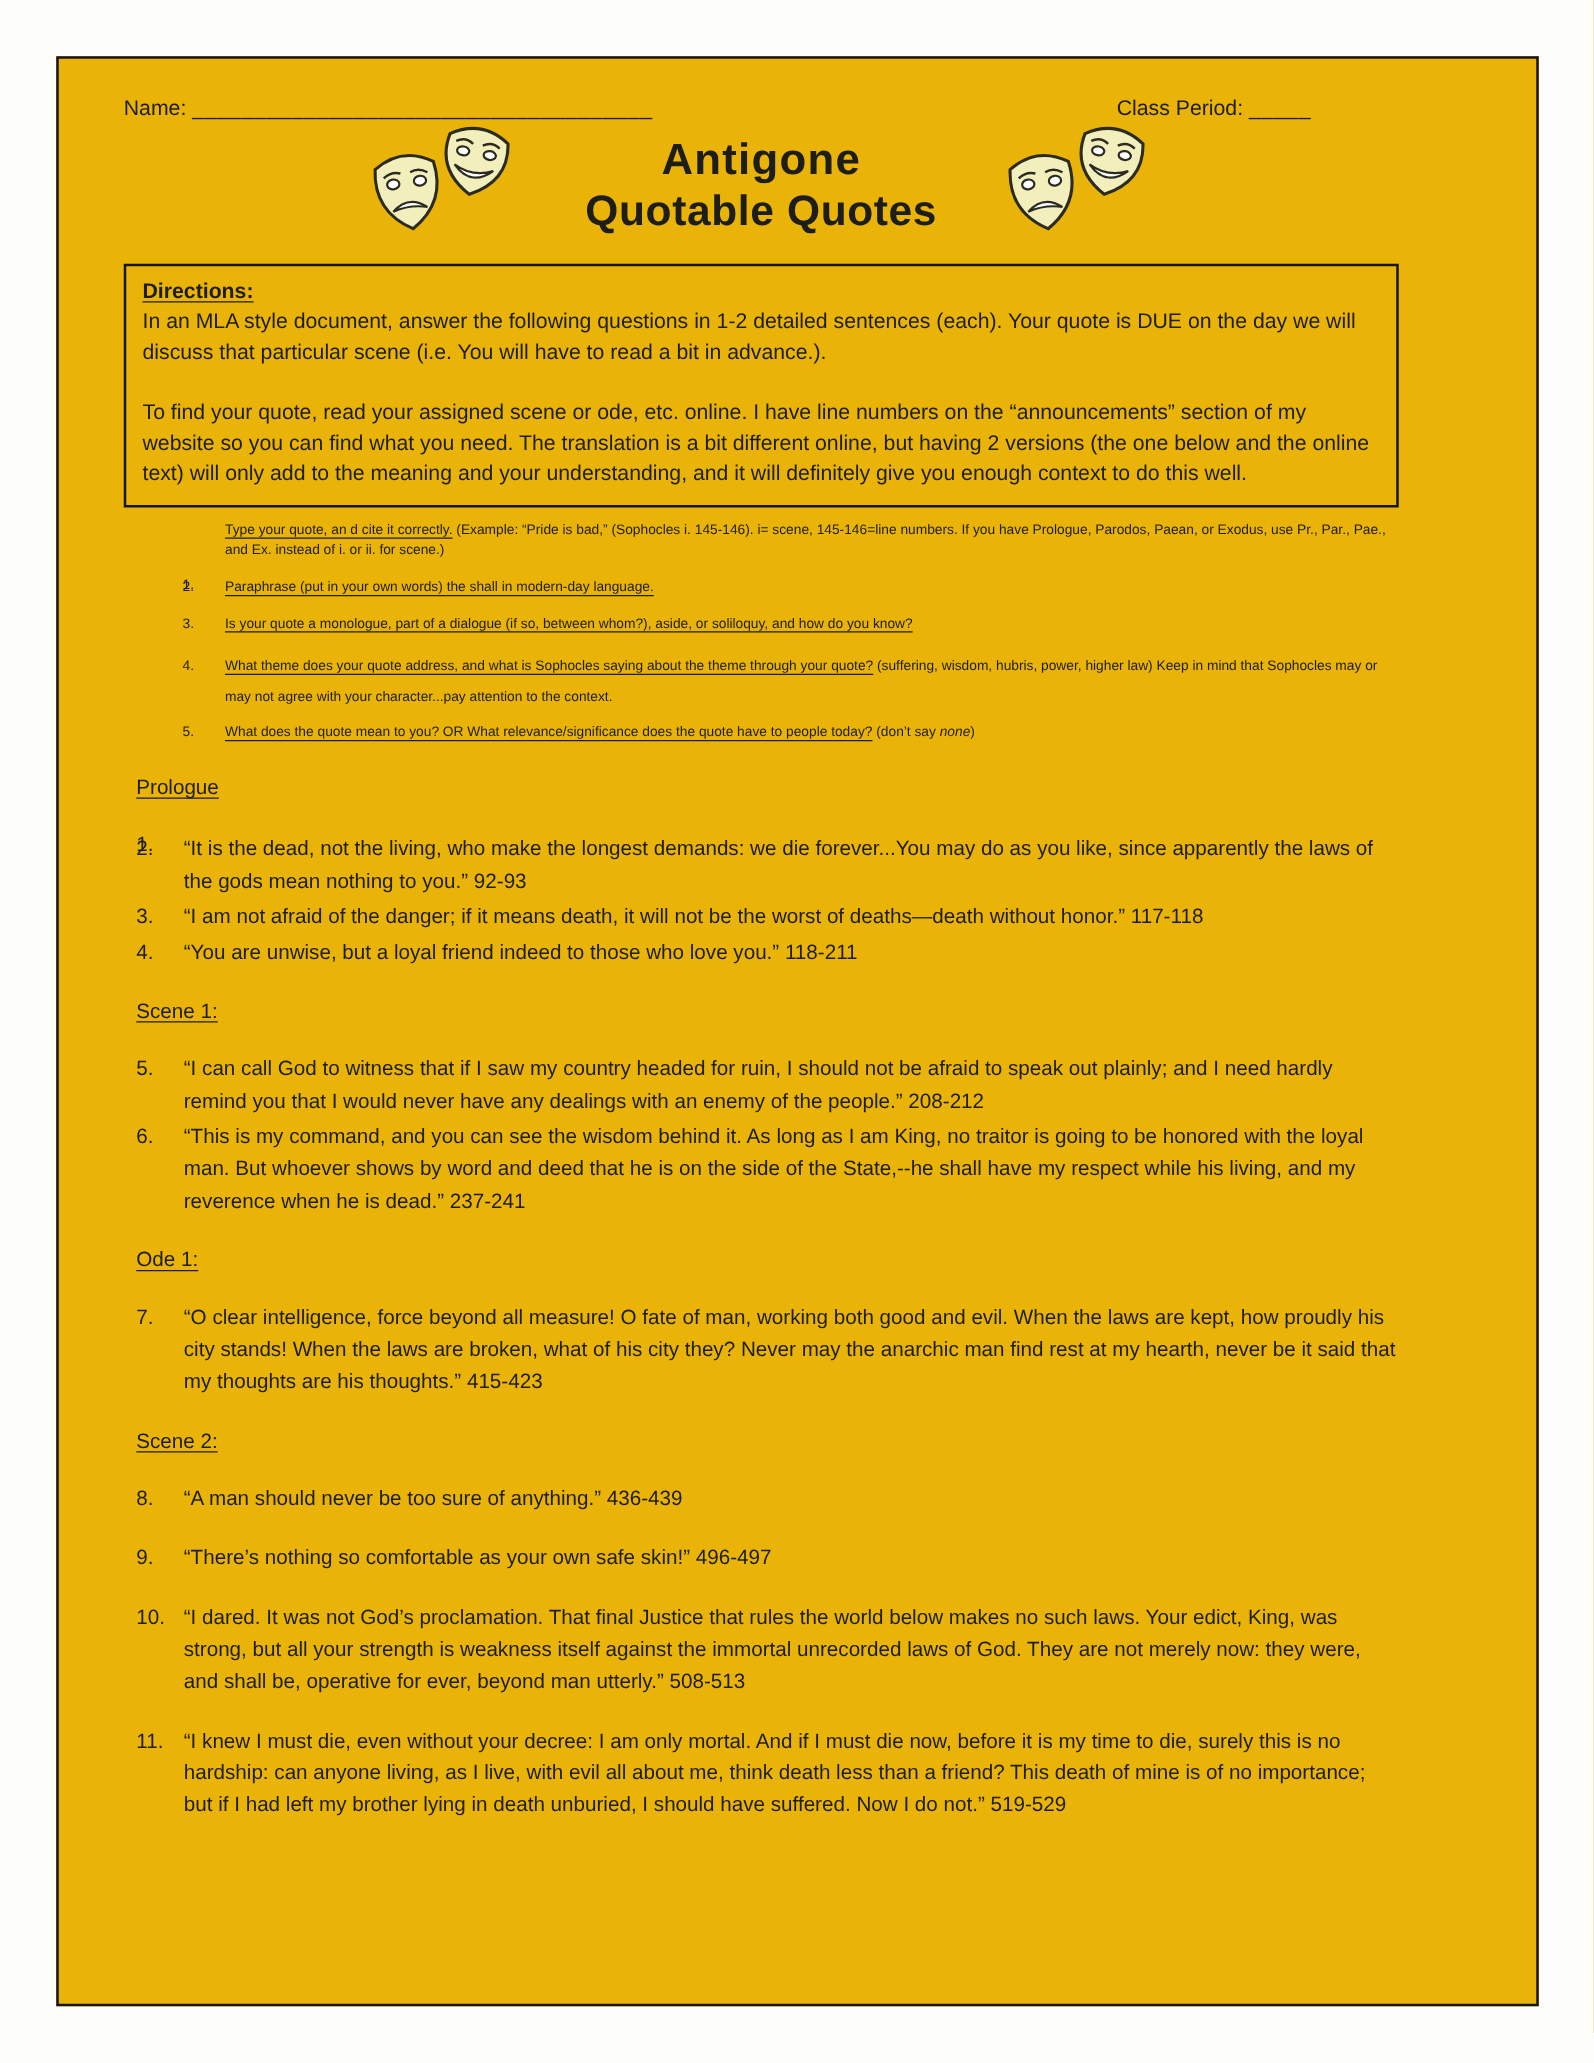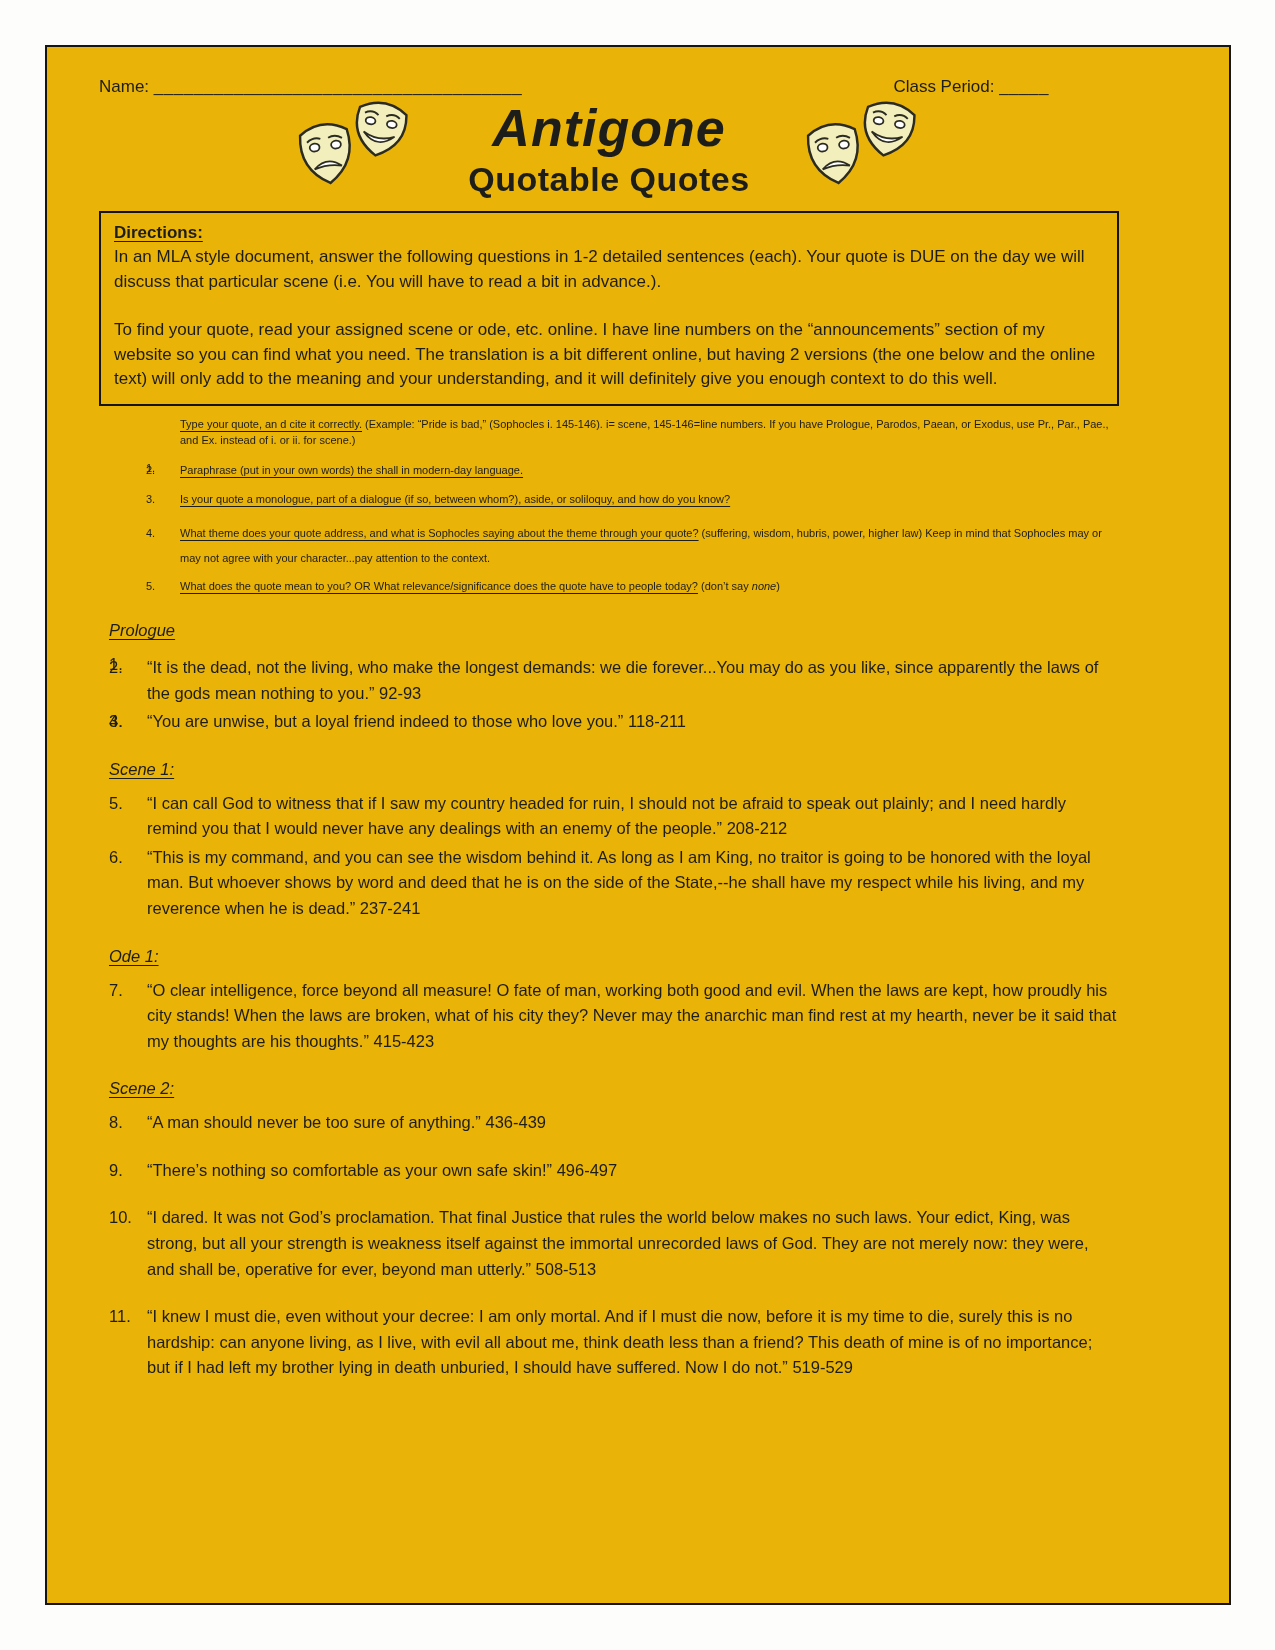--- a/index.html
+++ b/index.html
@@ -10,37 +10,37 @@
   .page{
     position:absolute;left:45px;top:45px;width:1186px;height:1560px;
     border:2px solid #151515;padding:30px 110px 18px 52px;box-sizing:border-box;overflow:hidden;
     background:#eab308;
   }
   .top-row{display:flex;justify-content:space-between;font-size:17px;}
   .class-field{margin-right:70px;white-space:nowrap;}
   .blank{letter-spacing:.5px;}
   .title-block{display:flex;align-items:center;justify-content:center;gap:54px;margin-top:0px;}
   .titles{text-align:center;}
-  .t1{font-size:52px;font-weight:bold;font-style:italic;letter-spacing:1px;}
+  .t1{font-size:35px;font-weight:bold;letter-spacing:1px;}
   .t2{font-size:34px;font-weight:bold;margin-top:2px;letter-spacing:.5px;}
   .masks{width:118px;height:102px;flex:0 0 auto;}
   .directions-box{border:2px solid #151515;margin-top:12px;padding:8px 13px 12px;font-size:17px;line-height:1.44;}
   .dhead{font-weight:bold;text-decoration:underline;text-underline-offset:3px;display:inline-block;}
   .directions-box p{margin:0;}
   .directions-box p.p2{margin-top:24px;}
   .questions{margin-top:10px;font-size:11px;}
   .qrow{position:relative;padding-left:81px;line-height:1.5;margin-bottom:13px;}
   .qrow.intro{margin-bottom:11px;}
   .qrow .qsnum{position:absolute;left:47px;top:0;line-height:inherit;}
   .qrow.spaced{line-height:2.25;margin-bottom:4px;}
   .u{text-decoration:underline;text-underline-offset:3px;}
   .it{font-style:italic;}
   .quotes{margin-top:22px;font-size:16.5px;}
   .qsec{margin-bottom:25px;}
-  .sec-head{display:inline-block;text-decoration:underline;text-underline-offset:3px;margin-left:10px;margin-bottom:12px;font-style:italic;}
+  .sec-head{display:inline-block;text-decoration:underline;text-underline-offset:3px;margin-left:10px;margin-bottom:24px;}
   .quote-item{position:relative;padding-left:48px;line-height:1.55;margin-bottom:3px;}
   .qnum{position:absolute;left:10px;top:0;line-height:inherit;}
   .gap-above{margin-top:22px;}
 </style>
 </head>
 <body>
 
 <div class="page">
 
   <div class="top-row">
@@ -131,21 +131,21 @@
 
     <div class="qsec">
       <div class="sec-head">Prologue</div>
       <div class="quote-item">
         <span class="qnum">1.</span>
       </div>
       <div class="quote-item">
         <span class="qnum">2.</span><span class="qtext">“It is the dead, not the living, who make the longest demands:  we die forever...You may do as you like, since apparently the laws of the gods mean nothing to you.” 92-93</span>
       </div>
       <div class="quote-item">
-        <span class="qnum">3.</span>
+        <span class="qnum">3.</span><span class="qtext">“I am not afraid of the danger; if it means death, it will not be the worst of deaths—death without honor.”  117-118</span>
       </div>
       <div class="quote-item">
         <span class="qnum">4.</span><span class="qtext">“You are unwise, but a loyal friend indeed to those who love you.”  118-211</span>
       </div>
     </div>
 
     <div class="qsec">
       <div class="sec-head">Scene 1:</div>
       <div class="quote-item">
         <span class="qnum">5.</span><span class="qtext">“I can call God to witness that if I saw my country headed for ruin, I should not be afraid to speak out plainly; and I need hardly remind you that I would never have any dealings with an enemy of the people.”  208-212</span>

